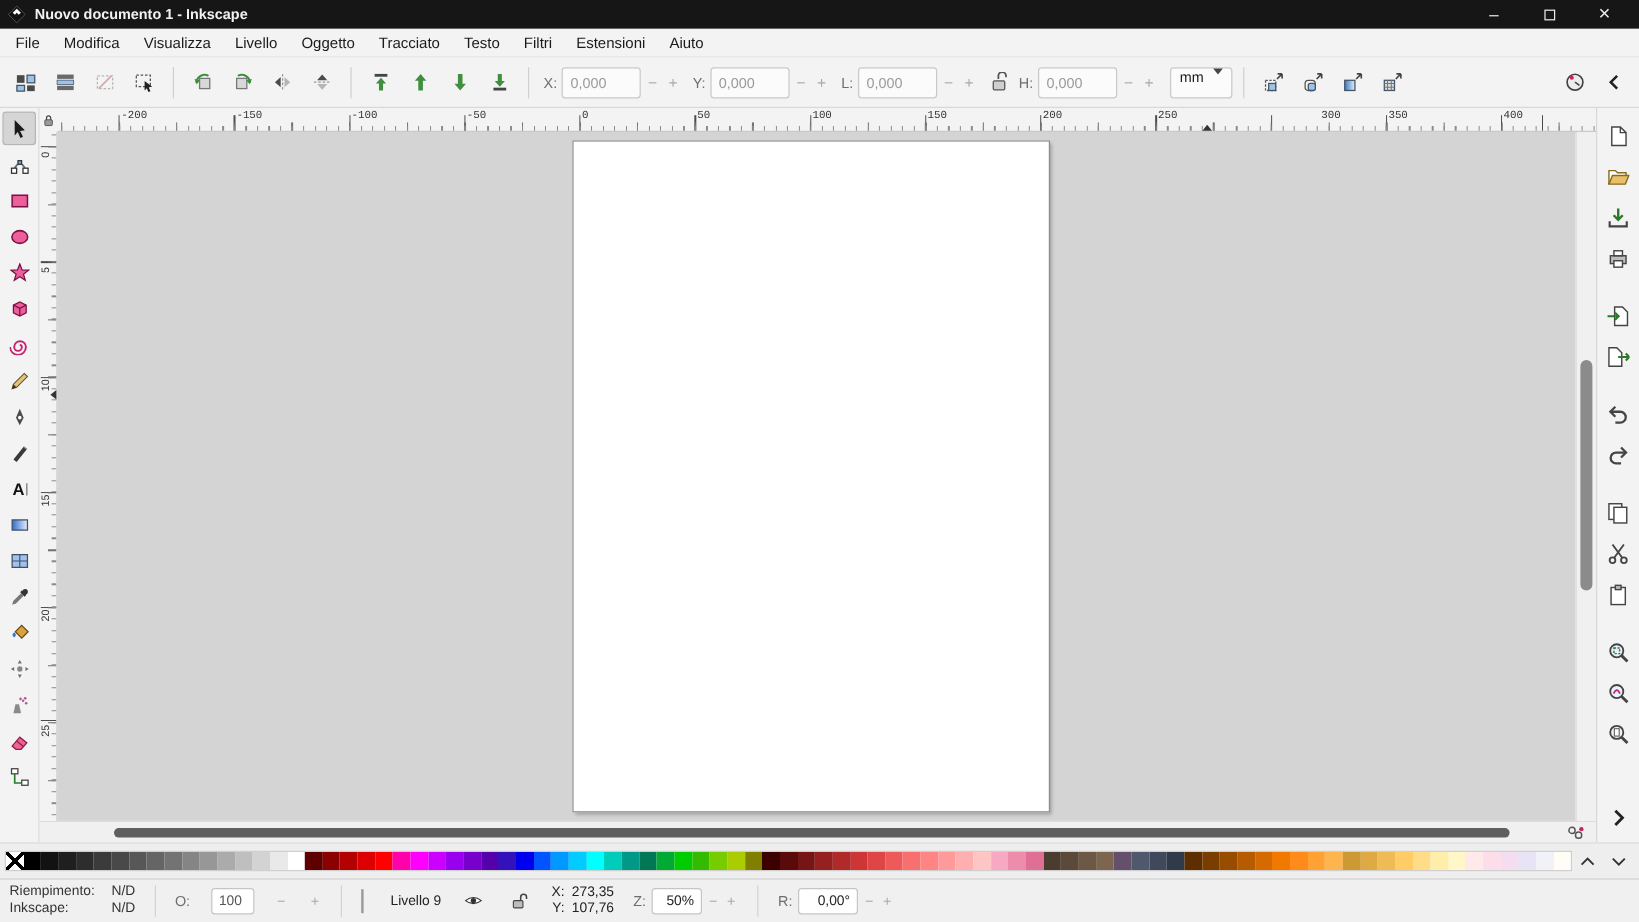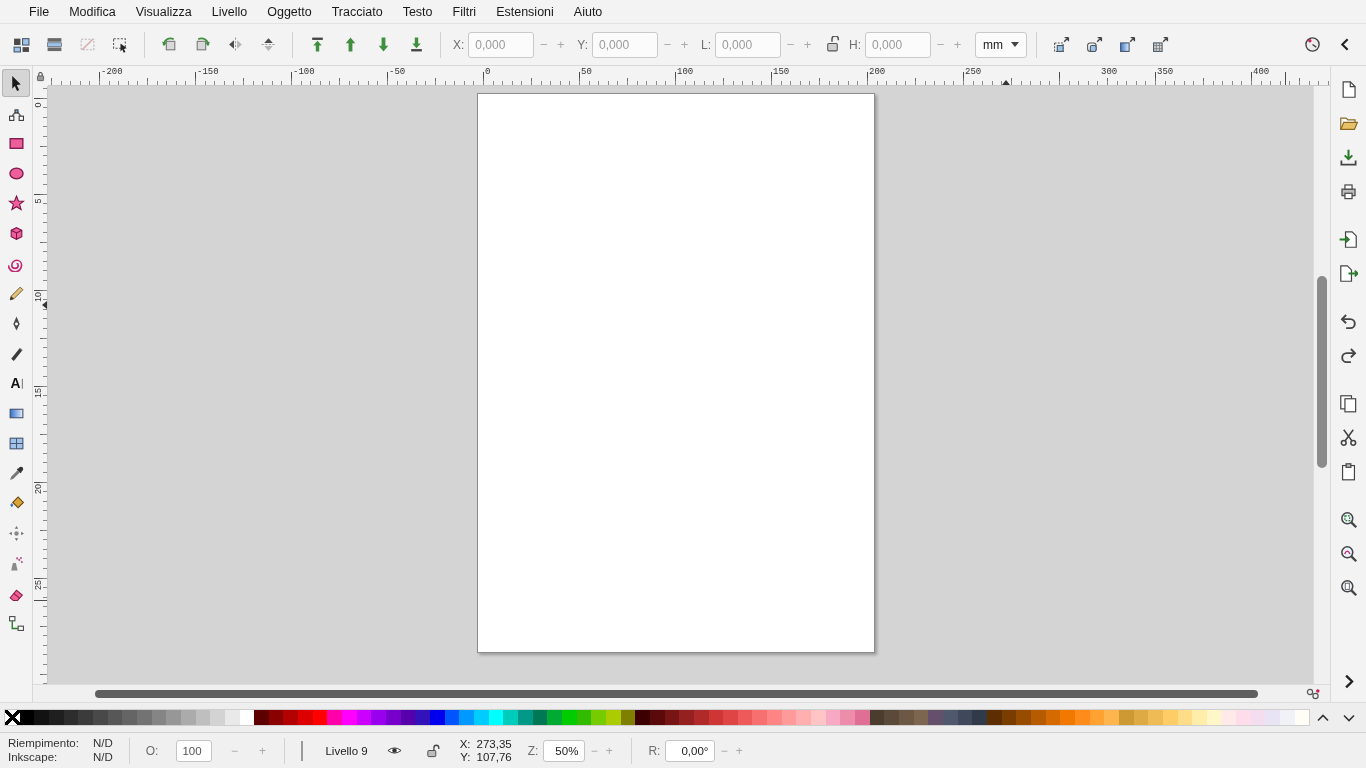--- a/index.html
+++ b/index.html
@@ -9,34 +9,34 @@
 
   
   .titlebar { height:24px; background:#161616; color:#f2f2f2; display:flex; align-items:center; padding:0 6px; flex:0 0 auto; }
   .titlebar .logo { width:16px; height:16px; margin-right:7px; }
   .titlebar .title { font-weight:bold; font-size:12px; }
   .titlebar .spacer { flex:1; }
   .winbtn { width:46px; height:24px; display:flex; align-items:center; justify-content:center; color:#eee; font-size:14px; cursor:default; }
   .winbtn .maxbox { width:9px; height:9px; border:1px solid #eee; display:block; }
 
   
-  .menubar { height:24px; background:#f3f3f3; display:flex; align-items:center; padding:0 20px; gap:2px; flex:0 0 auto; border-bottom:1px solid #e3e3e3; }
+  .menubar { height:24px; background:#f3f3f3; display:flex; align-items:center; padding:0 4px; gap:2px; flex:0 0 auto; border-bottom:1px solid #e3e3e3; }
   .menu-item { padding:3px 9px; font-size:12.5px; color:#1a1a1a; border-radius:3px; }
 
   
   .toolbar { height:42px; background:#f3f3f3; border-bottom:1px solid #d8d8d8; display:flex; align-items:center; padding:0 6px; gap:3px; flex:0 0 auto; }
   .tbtn { width:30px; height:30px; display:flex; align-items:center; justify-content:center; border-radius:3px; }
   .tbtn svg { width:17px; height:17px; }
   .tbtn.disabled { opacity:.38; }
   .tsep { width:1px; height:26px; background:#d0d0d0; margin:0 6px; }
   .spinfield { display:flex; align-items:center; gap:2px; margin:0 3px; }
   .flabel { color:#6e6e6e; font-size:12px; margin-right:2px; }
   .fbox { width:66px; height:26px; background:#fbfbfb; border:1px solid #c9c9c9; border-radius:3px; display:flex; align-items:center; padding:0 6px; color:#9a9a9a; font-size:12px; }
   .spinbtn { width:15px; height:26px; display:flex; align-items:center; justify-content:center; color:#a9a9a9; font-size:13px; }
-  .unitbox { height:26px; min-width:52px; background:#fbfbfb; border:1px solid #c9c9c9; border-radius:3px; display:flex; align-items:center; justify-content:space-between; padding:0 7px; margin-left:4px; }
+  .unitbox { height:26px; min-width:52px; background:#fbfbfb; border:1px solid #c9c9c9; border-radius:3px; display:flex; align-items:flex-start; justify-content:space-between; padding:0 7px; margin-left:4px; }
   .dd-arrow { width:0; height:0; border-left:4px solid transparent; border-right:4px solid transparent; border-top:5px solid #444; margin-left:6px; }
   .toolbar .flexspace { flex:1; }
 
   
   .workspace { flex:1; display:flex; min-height:0; }
   .toolbox { width:33px; background:#f3f3f3; border-right:1px solid #d8d8d8; display:flex; flex-direction:column; align-items:center; padding-top:3px; gap:2px; }
   .tool { width:28px; height:28px; display:flex; align-items:center; justify-content:center; border-radius:3px; }
   .tool svg { width:17px; height:17px; }
   .tool.selected { background:#d5d5d5; box-shadow:inset 0 0 0 1px #b5b5b5; }
 
@@ -111,20 +111,33 @@
   .coords { display:grid; grid-template-columns:auto auto; column-gap:6px; line-height:13px; text-align:right; color:#222; }
   .zr-box { height:22px; background:#fff; border:1px solid #c5c5c5; border-radius:3px; display:flex; align-items:center; justify-content:flex-end; padding:0 6px; color:#222; }
   .zbox { width:42px; } .rbox { width:50px; }
   .zr-group { display:flex; align-items:center; gap:3px; }
 </style>
 </head>
 <body>
 
 <div id="app">
 
+  <div class="titlebar">
+    <svg class="logo" viewBox="0 0 16 16">
+      <path d="M8 1 L15 8 L8 15 L1 8 Z" fill="#111" stroke="#666" stroke-width="0.6"></path>
+      <path d="M4.6 6.6 L8 3.2 L11.4 6.6 L9.6 8.2 L8 6.6 L6.4 8.2 Z" fill="#fff"></path>
+    </svg>
+    <span class="title">Nuovo documento 1 - Inkscape</span>
+    <span class="spacer"></span>
+    <span class="winbtn">–</span>
+    <span class="winbtn">
+        <span class="maxbox"></span>
+      </span>
+    <span class="winbtn" style="font-size:17px;">×</span>
+  </div>
 
   <div class="menubar">
       <span class="menu-item">File</span>
       <span class="menu-item">Modifica</span>
       <span class="menu-item">Visualizza</span>
       <span class="menu-item">Livello</span>
       <span class="menu-item">Oggetto</span>
       <span class="menu-item">Tracciato</span>
       <span class="menu-item">Testo</span>
       <span class="menu-item">Filtri</span>

